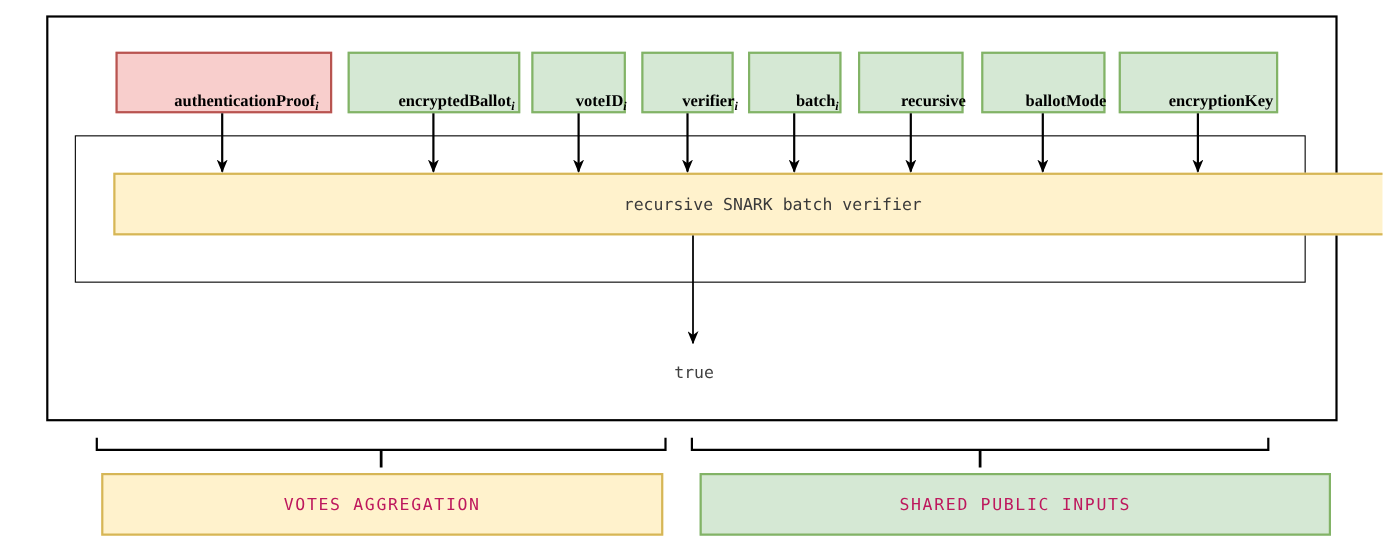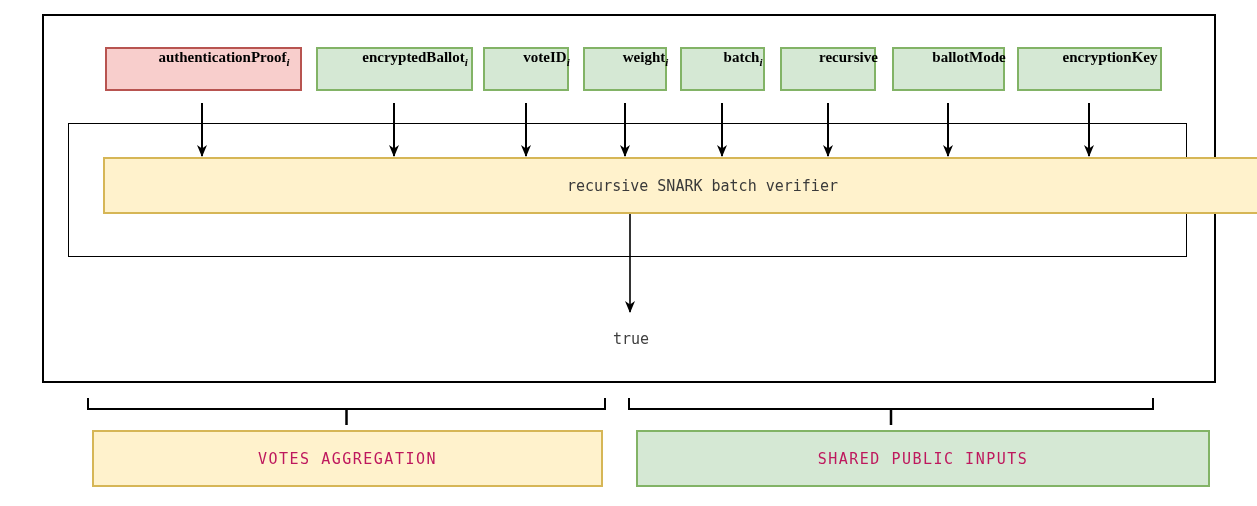--- a/index.html
+++ b/index.html
@@ -8,22 +8,22 @@
     width:1257px;height:506px;
     background:#ffffff;
     font-family:"Liberation Serif","DejaVu Serif",serif;
     overflow:hidden;
   }
   .rect{position:absolute;box-sizing:border-box;background:transparent;}
   .outer-rect{left:42px;top:14px;width:1174px;height:369px;border:2px solid #000;}
   .inner-rect{left:68px;top:123px;width:1119px;height:134px;border:1.5px solid #000;}
 
   .node{
-    position:absolute;top:47px;height:44px;box-sizing:border-box;
-    display:flex;align-items:flex-start;justify-content:center;
+    position:absolute;top:47px;height:56px;box-sizing:border-box;
+    display:flex;align-items:flex-end;justify-content:center;
     font-size:15px;font-weight:600;color:#000;padding-left:41px;
   }
   .node sub{font-size:11px;font-style:italic;font-weight:600;line-height:0;}
   .node.red{background:#F8CECC;border:2px solid #B85450;}
   .node.green{background:#D5E8D4;border:2px solid #82B366;}
 
   .verifier{
     position:absolute;left:103px;top:157px;width:1199px;height:57px;box-sizing:border-box;
     background:#FFF2CC;border:2px solid #D6B656;
     display:flex;align-items:center;justify-content:center;
@@ -59,21 +59,21 @@
   <div class="node red" style="left:105px;width:197px;">
     <span><span>authenticationProof</span><sub>i</sub></span>
   </div>
   <div class="node green" style="left:483px;width:86px;">
     <span><span>voteID</span><sub>i</sub></span>
   </div>
   <div class="node green" style="left:316px;width:157px;">
     <span><span>encryptedBallot</span><sub>i</sub></span>
   </div>
   <div class="node green" style="left:583px;width:84px;">
-    <span><span>weight</span><sub>i</sub></span>
+    <span><span>verifier</span><sub>i</sub></span>
   </div>
   <div class="node green" style="left:680px;width:85px;">
     <span><span>batch</span><sub>i</sub></span>
   </div>
   <div class="node green" style="left:780px;width:96px;">
     <span><span>recursive</span><sub></sub></span>
   </div>
   <div class="node green" style="left:1017px;width:145px;">
     <span><span>encryptionKey</span><sub></sub></span>
   </div>

